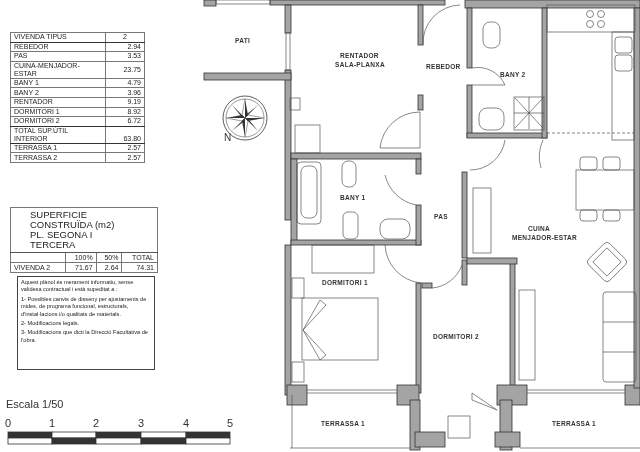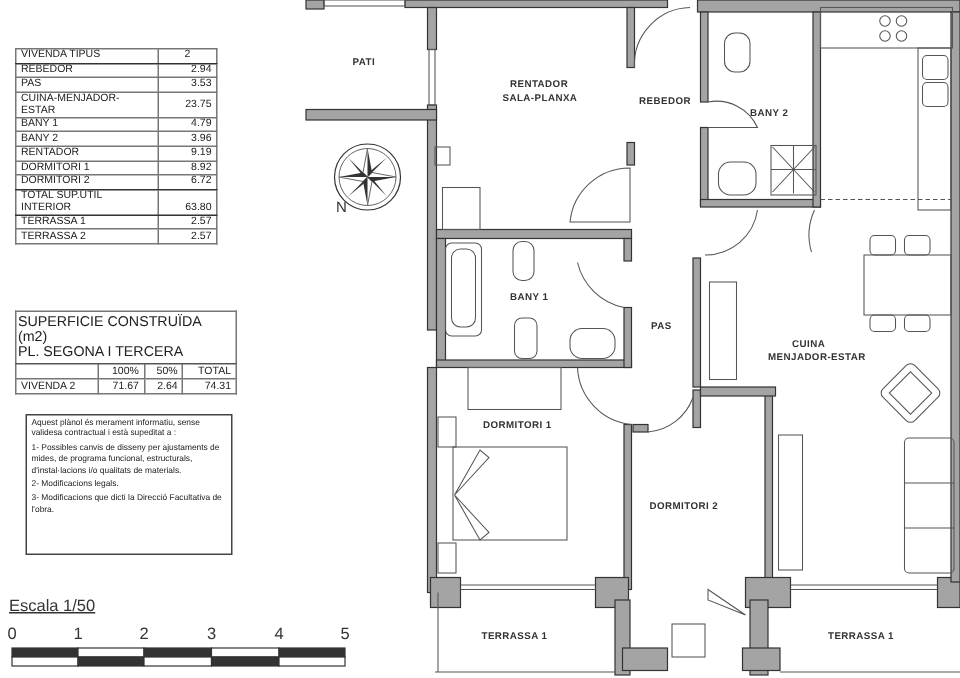--- a/index.html
+++ b/index.html
@@ -6,26 +6,26 @@
   body{width:640px;height:452px;position:relative;overflow:hidden;font-family:"Liberation Sans",sans-serif;color:#222;}
   .abs{position:absolute;}
   table{border-collapse:collapse;}
   .t1{left:10px;top:32px;width:135px;border:1px solid #555;font-size:7px;}
   .t1 .hd{font-size:9.5px;line-height:10px;padding:2px 3px;border-bottom:1px solid #555;}
   .t1 td{border:1px solid #777;padding:0 3px;height:8.6px;line-height:8px;}
   .t1 td.v{text-align:right;width:32px;}
   .t1 td.c{text-align:center;}
   .t1 tr.thick td{border-bottom:1.5px solid #333;}
   .t2{left:10px;top:207px;width:148px;border:1px solid #555;font-size:7px;}
-  .t2 .hd{font-size:9.5px;line-height:10px;padding:2px 1px;border-bottom:1px solid #555;}
+  .t2 .hd{font-size:9.5px;line-height:10px;padding:2px 19px;border-bottom:1px solid #555;}
   .t2 td{border:1px solid #777;padding:0 3px;height:9px;line-height:9px;text-align:right;}
   .t2 td.l{text-align:left;width:48px;}
   .note{left:17px;top:276px;width:138px;height:94px;border:1px solid #444;font-size:5.6px;line-height:7.4px;padding:2px 3px;box-sizing:border-box;}
   .note p{margin:0 0 2px 0;}
-  .scale-lbl{left:6px;top:398px;font-size:11px;color:#333;text-decoration:underline;}
+  .scale-lbl{left:6px;top:398px;font-size:11px;color:#333;}
   .scale-num{top:417px;font-size:11px;color:#333;}
   .plan{left:0;top:0;}
   .room{font-family:"Liberation Sans",sans-serif;font-weight:bold;font-size:6.5px;fill:#333;letter-spacing:0.3px;}
 </style>
 </head>
 <body>
 
 <svg class="abs plan" width="640" height="452" viewBox="0 0 640 452">
   <g fill="#a4a4a4" stroke="#333" stroke-width="0.8">
 

